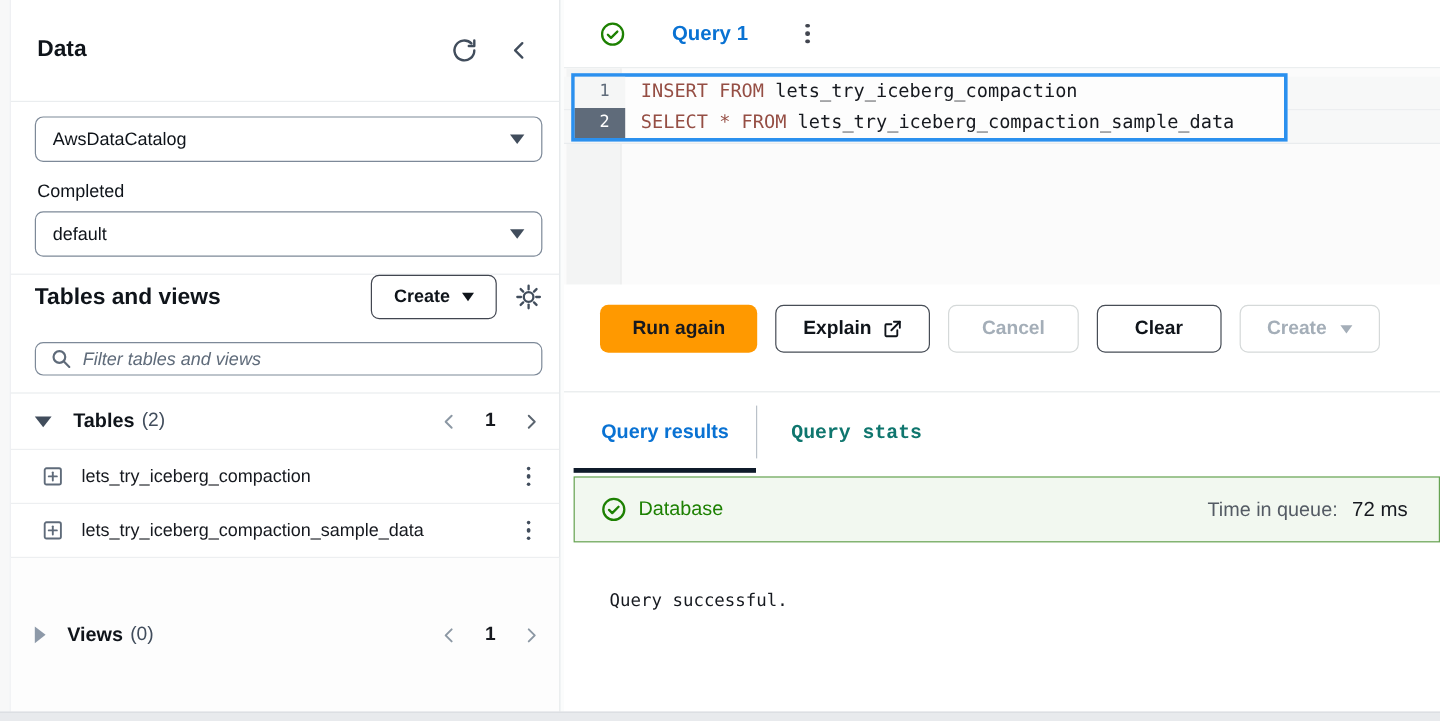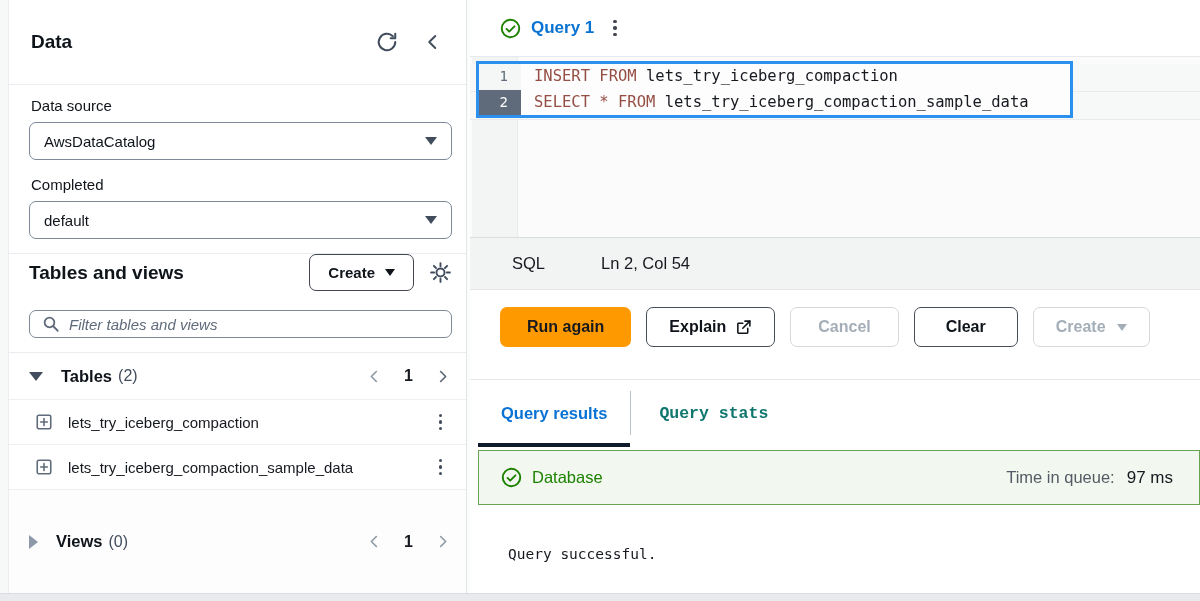--- a/index.html
+++ b/index.html
@@ -78,21 +78,21 @@
   }
   .table-row .row-icon { color:#5f6b7a; margin-right:15px; flex:none; }
   .table-row .row-name { font-size:15px; color:#16191f; white-space:nowrap; }
   .kebab { margin-left:auto; display:flex; flex-direction:column; gap:3px; padding:4px 6px; cursor:pointer; }
   .kebab i { width:3.5px; height:3.5px; border-radius:50%; background:#414d5c; }
 
   .views-row { display:flex; align-items:center; flex:1; margin:0 -14px 0 -20px; padding:0 16px 0 20px; border-top:1px solid #edeff1; background:#fdfdfd; }
 
   
   .main { position:absolute; left:470px; top:0; width:730px; height:593px; background:#ffffff; }
-  .qtab-bar { height:57px; display:flex; align-items:center; padding-left:30px; border-bottom:1px solid #e7eaec; background:#fff; }
+  .qtab-bar { height:57px; display:flex; align-items:center; padding-left:30px; border-bottom:1px solid #e7eaec; background:#fff;gap:29px; }
   .qtab-label { font-size:17px; font-weight:800; color:#0972d3; margin-left:10px; cursor:pointer; }
   .qtab-kebab { margin-left:13px; }
   .qtab-kebab i { background:#424650; }
 
   .editor { position:relative; height:180px; background:#fbfbfb; }
   .gutter-col { position:absolute; left:2px; top:0; bottom:0; width:46px; background:#f3f4f4; border-right:1px solid #ececec; }
   .erow-stripe { position:absolute; left:0; right:0; height:28px; background:#f7f8f8; border-bottom:1px solid #e9ecee; }
   .sel-box {
     position:absolute; left:6px; top:4px; width:597px; height:57px;
     border:3px solid #2b90ee; background:#fdfdfd; display:flex; flex-direction:column; z-index:2;
@@ -171,21 +171,20 @@
       <span class="icon-btn">
         <svg width="18" height="18" viewBox="0 0 24 24" fill="none" stroke="currentColor" stroke-width="2.6" stroke-linecap="round" stroke-linejoin="round">
           <polyline points="15 4 7 12 15 20"></polyline>
         </svg>
       </span>
     </span>
   </div>
 
   <div class="sb-body">
 
-    <div class="field-label">Data source</div>
     <div class="select">
       <span>AwsDataCatalog</span>
       <span class="caret-down"></span>
     </div>
 
     <div class="field-label mt16">Completed</div>
     <div class="select">
       <span>default</span>
       <span class="caret-down"></span>
     </div>
@@ -322,24 +321,20 @@
         <span class="lnum">1</span>
         <span class="code-text"><span class="kw">INSERT FROM</span><span> lets_try_iceberg_compaction</span></span>
       </div>
       <div class="code-line">
         <span class="lnum active">2</span>
         <span class="code-text"><span class="kw">SELECT * FROM</span><span> lets_try_iceberg_compaction_sample_data</span></span>
       </div>
     </div>
   </div>
 
-  <div class="status-bar">
-    <span>SQL</span>
-    <span class="status-pos">Ln 2, Col 54</span>
-  </div>
 
   <div class="actions">
     <button class="btn btn-primary">Run again</button>
     <button class="btn btn-normal btn-explain">
       <span>Explain</span>
       <span>
         <svg width="17" height="17" viewBox="0 0 24 24" fill="none" stroke="currentColor" stroke-width="2.2" stroke-linecap="round" stroke-linejoin="round">
           <path d="M18 13v6a1 1 0 0 1-1 1H5a1 1 0 0 1-1-1V7a1 1 0 0 1 1-1h6"></path>
           <polyline points="14 3 21 3 21 10"></polyline>
             <line x1="11" y1="13" x2="21" y2="3"></line>
@@ -363,21 +358,21 @@
   <div class="banner">
     <span>
       <svg width="21" height="21" viewBox="0 0 24 24" fill="none" stroke="currentColor" stroke-width="2.2" stroke-linecap="round" stroke-linejoin="round">
         <circle cx="12" cy="12" r="10"></circle>
           <polyline points="7.5 12.5 10.5 15.5 16.5 9.5"></polyline>
       </svg>
     </span>
     <span class="banner-label">Database</span>
     <span class="banner-right">
       <span class="queue-label">Time in queue:</span>
-      <span class="queue-value">97 ms</span>
+      <span class="queue-value">72 ms</span>
     </span>
   </div>
 
   <div class="result-msg">Query successful.</div>
 
 </div>
 
 <div class="bottom-strip"></div>
 
 </body></html>

